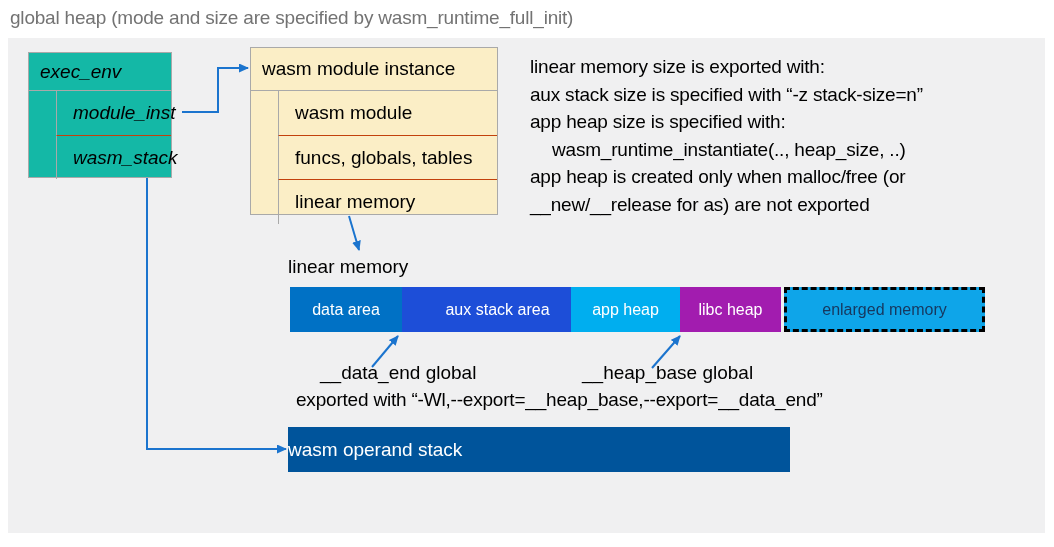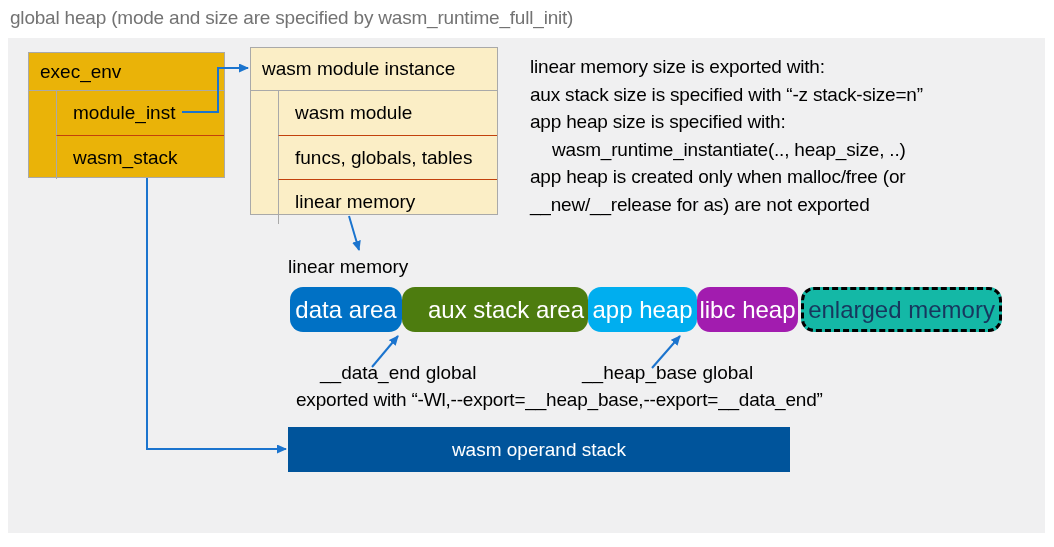--- a/index.html
+++ b/index.html
@@ -7,51 +7,51 @@
     position:relative; width:1054px; height:547px; background:#ffffff;
     font-family:"Liberation Sans", sans-serif; color:#000; overflow:hidden;
   }
   .title {
     position:absolute; left:10px; top:7px; font-size:19px; letter-spacing:-0.2px; color:#737373;
   }
   .panel {
     position:absolute; left:8px; top:38px; width:1037px; height:495px; background:#F0F0F1;
   }
   .box { position:absolute; box-sizing:border-box; border:1px solid #A9A9A9; }
-  .execenv  { left:20px;  top:14px; width:197px; height:126px; background:#eab308; }
+  .execenv  { left:20px;  top:14px; width:144px; height:126px; background:#14b8a6;font-style:italic; }
   .instance { left:242px; top:9px;  width:248px; height:168px; background:#FBEEC6; }
   .box-header { display:flex; align-items:center; padding-left:11px; font-size:19px; border-bottom:1px solid #A9A9A9; box-sizing:border-box; }
   .execenv  .box-header { height:38px; }
   .instance .box-header { height:43px; }
   .inner-row { margin-left:27px; border-left:1px solid #A9A9A9; display:flex; align-items:center;
                padding-left:16px; font-size:19px; box-sizing:border-box; }
   .inner-row + .inner-row { border-top:1px solid #c2410c; }
   .execenv  .inner-row { height:44px; }
   .instance .inner-row { height:44px; }
   .instance .inner-row:last-child { height:45px; }
 
   .notes { position:absolute; left:522px; top:15px; font-size:19px; line-height:27.5px; letter-spacing:-0.2px; color:#000; white-space:nowrap; }
   .notes .indent { padding-left:22px; }
 
   .lm-label { position:absolute; left:280px; top:218px; font-size:19px; }
 
   .membar { position:absolute; left:282px; top:249px; height:45px; display:flex; align-items:stretch; }
-  .seg { display:flex; align-items:center; justify-content:center; color:#ffffff; font-size:24px; box-sizing:border-box; white-space:nowrap;border-radius:13px; }
+  .seg { display:flex; align-items:center; justify-content:center; color:#ffffff; font-size:16px; box-sizing:border-box; white-space:nowrap; }
   .seg-data     { width:112px; background:#0071C5; }
-  .seg-aux      { width:186px; background:#4d7c0f;padding-left:22px; }
+  .seg-aux      { width:169px; background:#1d4ed8;padding-left:22px; }
   .seg-app      { width:109px; background:#00AEEF; }
   .seg-libc     { width:101px; background:#a21caf; }
-  .seg-enlarged { width:201px; background:#14b8a6; border:3px dashed #000000; color:#17375E; margin-left:3px; }
+  .seg-enlarged { width:201px; background:#0ea5e9; border:3px dashed #000000; color:#17375E; margin-left:3px; }
 
   .ann-dataend  { position:absolute; left:312px; top:324px; font-size:19px; }
   .ann-heapbase { position:absolute; left:574px; top:324px; font-size:19px; }
   .ann-export   { position:absolute; left:288px; top:351px; font-size:19px; letter-spacing:-0.2px; white-space:nowrap; }
 
   .opstack { position:absolute; left:280px; top:389px; width:502px; height:45px; background:#00549B;
-             display:flex; align-items:center; justify-content:center; color:#fff; font-size:19px; }
+             display:flex; align-items:center; justify-content:flex-start; color:#fff; font-size:19px; }
 
   .footer { position:absolute; left:179px; top:445px; font-size:19px; line-height:27px; letter-spacing:-0.3px; white-space:nowrap; }
 
   .arrows { position:absolute; left:0; top:0; width:1037px; height:495px; pointer-events:none; }
   .arrows path { stroke:#1B74CE; stroke-width:2; fill:none; }
 </style>
 </head>
 <body>
 
 <div class="page">

